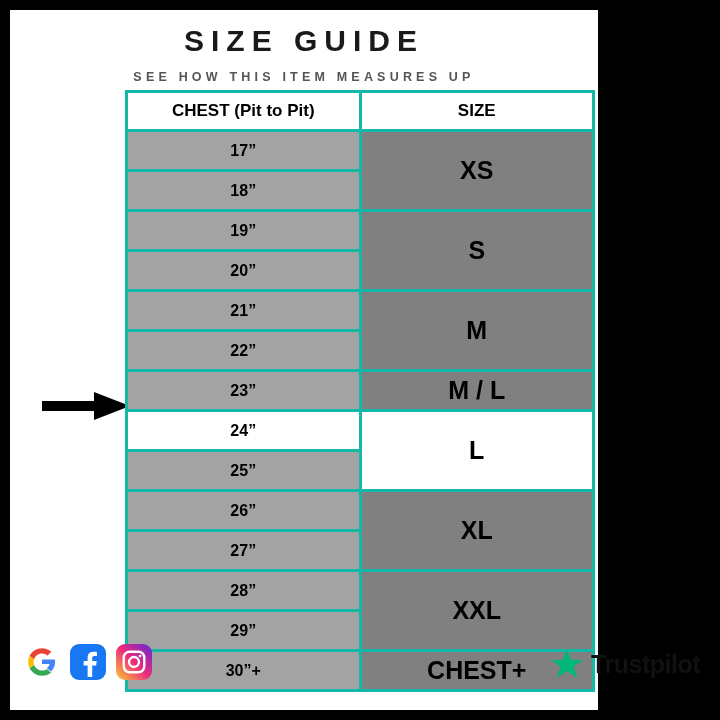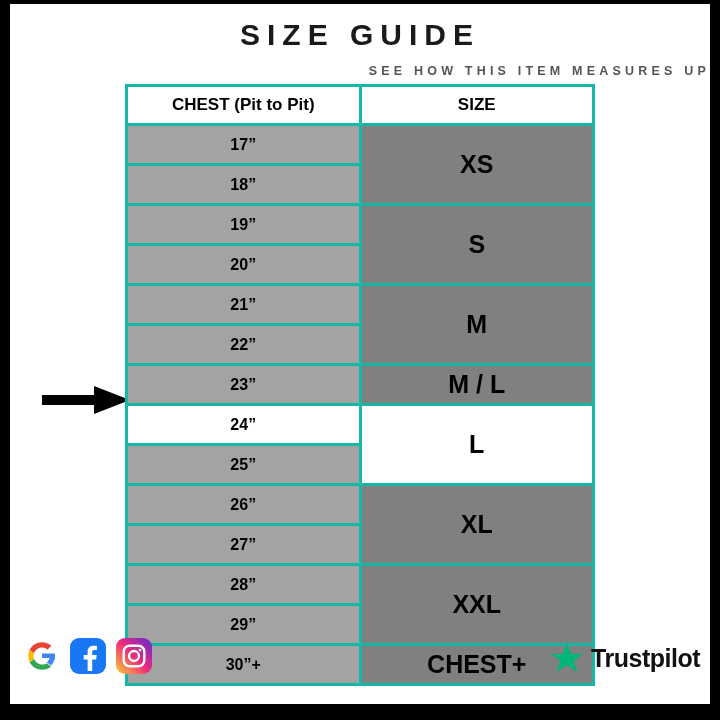--- a/index.html
+++ b/index.html
@@ -9,36 +9,36 @@
   body {
     width: 720px;
     height: 720px;
     background: #000000;
     font-family: "Liberation Sans", sans-serif;
     overflow: hidden;
   }
   .page {
     position: absolute;
     left: 10px;
-    top: 4px;
-    width: 700px;
+    top: 10px;
+    width: 588px;
     height: 700px;
     background: #ffffff;
     box-sizing: border-box;
   }
   .title {
     text-align: center;
     font-size: 30px;
     font-weight: bold;
     letter-spacing: 7px;
     color: #1a1a1a;
     margin-top: 14px;
   }
   .subtitle {
-    text-align: right;
+    text-align: center;
     font-size: 12.5px;
     font-weight: bold;
     letter-spacing: 4.2px;
     color: #555555;
     margin-top: 12px;
   }
   .table-wrap {
     position: absolute;
     left: 115px;
     top: 80px;

